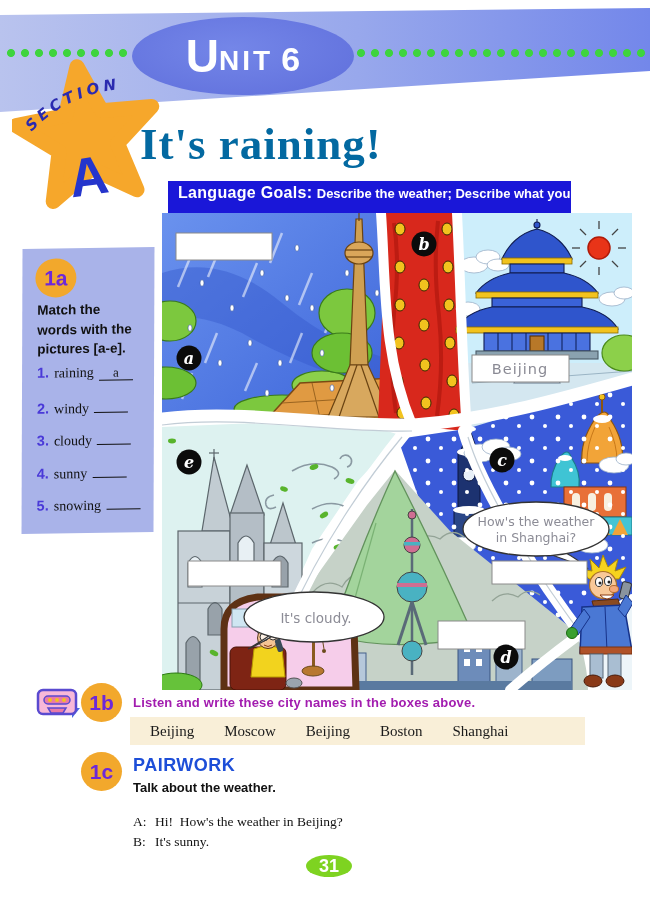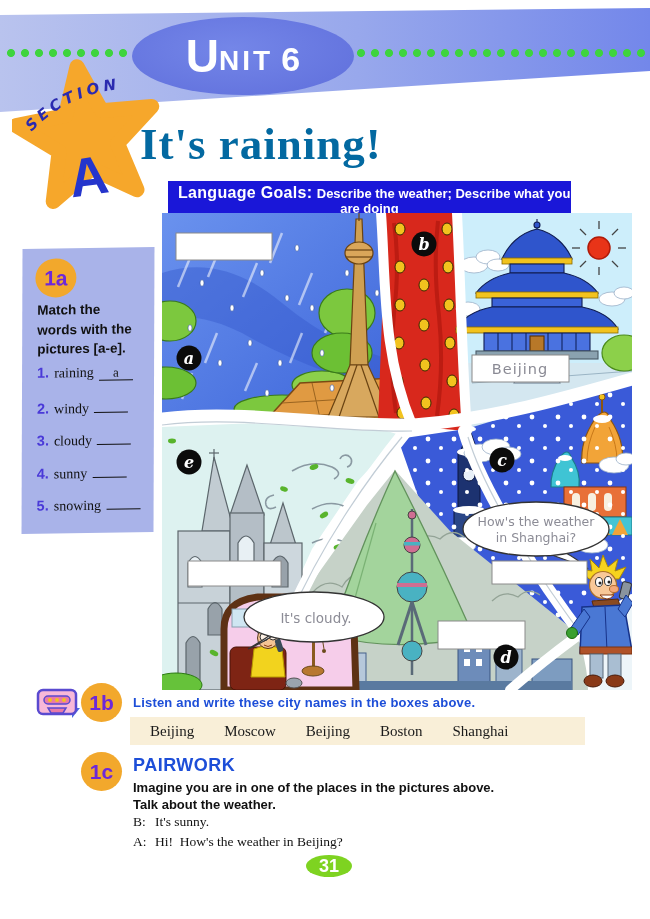--- a/index.html
+++ b/index.html
@@ -42,21 +42,21 @@
   .p1a-list{position:absolute;left:15px;top:116px;width:112px;}
   .p1a-item{display:flex;align-items:baseline;height:32.5px;}
   .p1a-num{color:#4a3ad8;font-weight:bold;font-size:14.5px;margin-right:5px;}
   .p1a-word{font-family:"Liberation Serif",serif;font-size:14px;color:#111;}
   .p1a-blank{display:inline-block;width:34px;border-bottom:1.6px solid #111;margin-left:5px;
              text-align:center;font-family:"Liberation Serif",serif;font-size:13px;height:15px;color:#111;}
 
   
   .row1b-icon{left:36px;top:686px;}
   .badge-1b{left:81px;top:683px;}
-  .instr-1b{left:133px;top:695px;font-weight:bold;font-size:13px;color:#1d4ed8;letter-spacing:.2px;}
+  .instr-1b{left:133px;top:695px;font-weight:bold;font-size:13px;color:#a21caf;letter-spacing:.2px;}
   .citybox{left:130px;top:717px;width:455px;height:28px;background:#f9efd8;display:flex;
            align-items:center;padding-left:20px;column-gap:30px;box-sizing:border-box;}
   .citybox span{font-family:"Liberation Serif",serif;font-size:15px;color:#1a1a1a;}
   .badge-1c{left:81px;top:752px;}
   .head-1c{left:133px;top:755px;font-weight:bold;font-size:18px;color:#1d4ed8;letter-spacing:.5px;}
   .instr-1c{left:133px;top:779px;font-weight:bold;font-size:13px;color:#111;line-height:17px;}
   .dialog{left:133px;top:812px;font-family:"Liberation Serif",serif;font-size:13.5px;color:#111;line-height:20px;}
   .dialog .spk{display:inline-block;width:22px;}
   .dialog .txt{white-space:pre-wrap;}
   .pageno{left:306px;top:855px;width:46px;height:22px;border-radius:50%;background:#7ed321;
@@ -86,21 +86,20 @@
     <text font-family="DejaVu Sans,sans-serif" font-size="15" font-weight="bold" font-style="italic" fill="#2a2ab0" letter-spacing="4">
       <textPath href="#secArc" startOffset="4%">SECTION</textPath>
     </text>
     <text x="77" y="147" font-size="54" font-weight="bold" fill="#2535cc" text-anchor="middle" transform="rotate(-8 77 132)">A</text>
   </svg>
 
   <div class="abs title">It's raining!</div>
 
   <div class="abs goals">
     <div class="l1"><span class="lab">Language Goals:</span> <span class="txt">Describe the weather; Describe what you</span></div>
-    <div class="l2">are doing</div>
   </div>
 
   <div class="abs panel1a">
     <div class="badge">1a</div>
     <div class="p1a-instr">Match the words with the pictures [a-e].</div>
     <div class="p1a-list">
       <div class="p1a-item">
         <span class="p1a-num">1.</span>
         <span class="p1a-word">raining</span>
         <span class="p1a-blank">a</span>
@@ -528,22 +527,21 @@
     <span>Beijing</span>
     <span>Moscow</span>
     <span>Beijing</span>
     <span>Boston</span>
     <span>Shanghai</span>
   </div>
 
   <div class="abs badge badge-1c">1c</div>
   <div class="abs head-1c">PAIRWORK</div>
   <div class="abs instr-1c">
-    <div>Imagine you are in one of the places in the pictures above.</div>
     <div>Talk about the weather.</div>
   </div>
   <div class="abs dialog">
+    <div><span class="spk">A:</span><span class="txt">Hi!  How's the weather in Beijing?</span></div>
     <div><span class="spk">B:</span><span class="txt">It's sunny.</span></div>
-    <div><span class="spk">A:</span><span class="txt">Hi!  How's the weather in Beijing?</span></div>
   </div>
 
   <div class="abs pageno">31</div>
 </div>
 
 </body></html>

